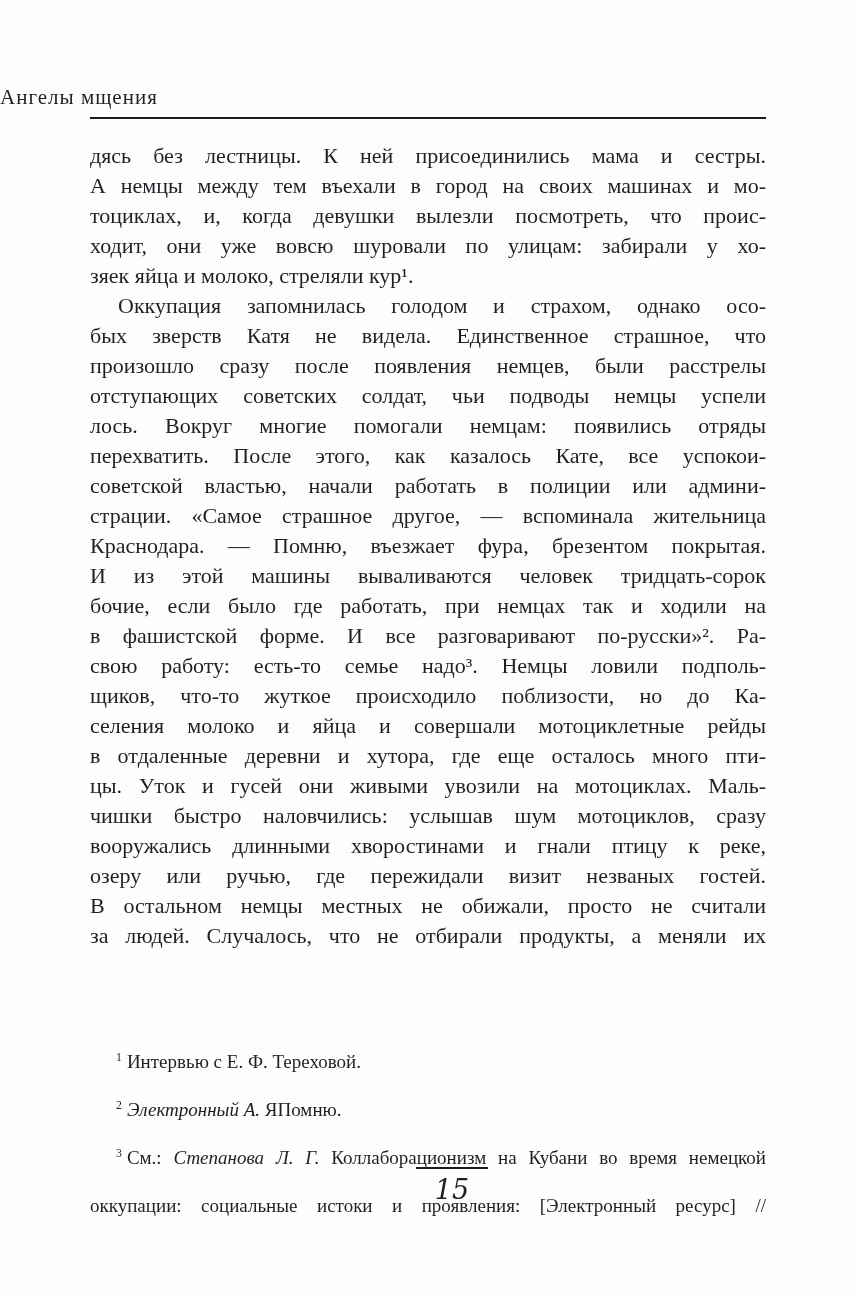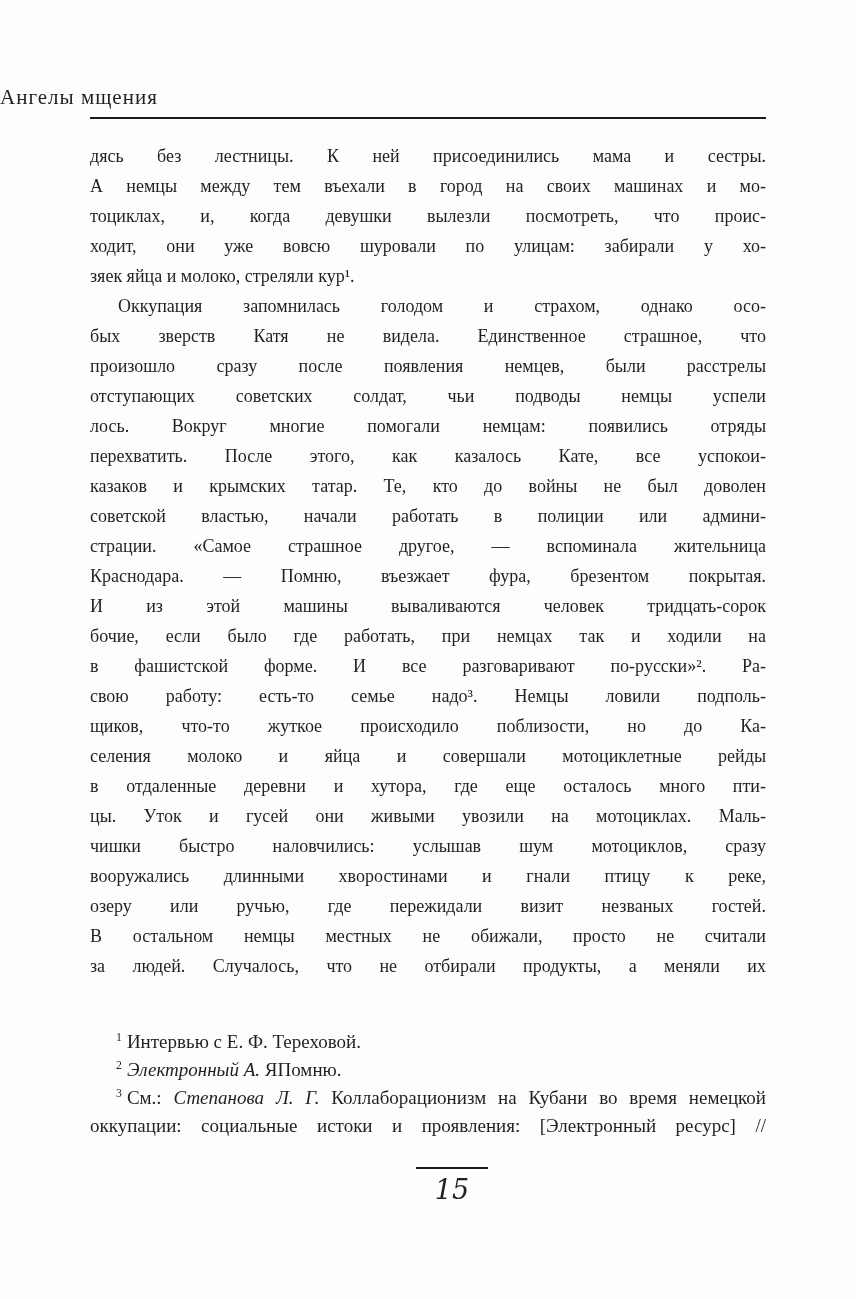--- a/index.html
+++ b/index.html
@@ -17,33 +17,33 @@
     text-align:left;
     font-size:21px;line-height:26px;
     letter-spacing:1px;
   }
   .head-rule{
     position:absolute;top:117px;left:90px;width:676px;height:2px;
     background:#1a1c22;
   }
   .body-text{
     position:absolute;top:141px;left:90px;width:676px;
-    font-size:18px;line-height:30px;
+    font-size:22px;line-height:30px;
   }
   .line{
     text-align:justify;
     text-align-last:justify;
   }
   .line.indent{text-indent:28px;}
   .line.last-left{text-align-last:left;}
   .footnotes{
     position:absolute;top:1028px;left:90px;width:676px;
     font-size:19px;line-height:28px;
   }
-  .fn-line{text-align:left;}
+  .fn-line{text-align:left;margin-top:20px;}
   .fn-line.just{text-align:justify;text-align-last:justify;}
   .fn-line.last-left{text-align-last:left;}
   .fn-line.indent{text-indent:26px;}
   .fn-marker{
     font-size:0.62em;
     vertical-align:super;
     line-height:0;
     margin-right:5px;
   }
   .it{font-style:italic;}
@@ -76,21 +76,20 @@
       <div class="line">А немцы между тем въехали в город на своих машинах и мо-</div>
       <div class="line">тоциклах, и, когда девушки вылезли посмотреть, что проис-</div>
       <div class="line">ходит, они уже вовсю шуровали по улицам: забирали у хо-</div>
       <div class="line last-left">зяек яйца и молоко, стреляли кур¹.</div>
       <div class="line indent">Оккупация запомнилась голодом и страхом, однако осо-</div>
       <div class="line">бых зверств Катя не видела. Единственное страшное, что</div>
       <div class="line">произошло сразу после появления немцев, были расстрелы</div>
       <div class="line">отступающих советских солдат, чьи подводы немцы успели</div>
       <div class="line">лось. Вокруг многие помогали немцам: появились отряды</div>
       <div class="line">перехватить. После этого, как казалось Кате, все успокои-</div>
-      <div class="line">казаков и крымских татар. Те, кто до войны не был доволен</div>
       <div class="line">советской властью, начали работать в полиции или админи-</div>
       <div class="line">страции. «Самое страшное другое, — вспоминала жительница</div>
       <div class="line">Краснодара. — Помню, въезжает фура, брезентом покрытая.</div>
       <div class="line">И из этой машины вываливаются человек тридцать-сорок</div>
       <div class="line">бочие, если было где работать, при немцах так и ходили на</div>
       <div class="line">в фашистской форме. И все разговаривают по-русски»². Ра-</div>
       <div class="line">свою работу: есть-то семье надо³. Немцы ловили подполь-</div>
       <div class="line">щиков, что-то жуткое происходило поблизости, но до Ка-</div>
       <div class="line">селения молоко и яйца и совершали мотоциклетные рейды</div>
       <div class="line">в отдаленные деревни и хутора, где еще осталось много пти-</div>

